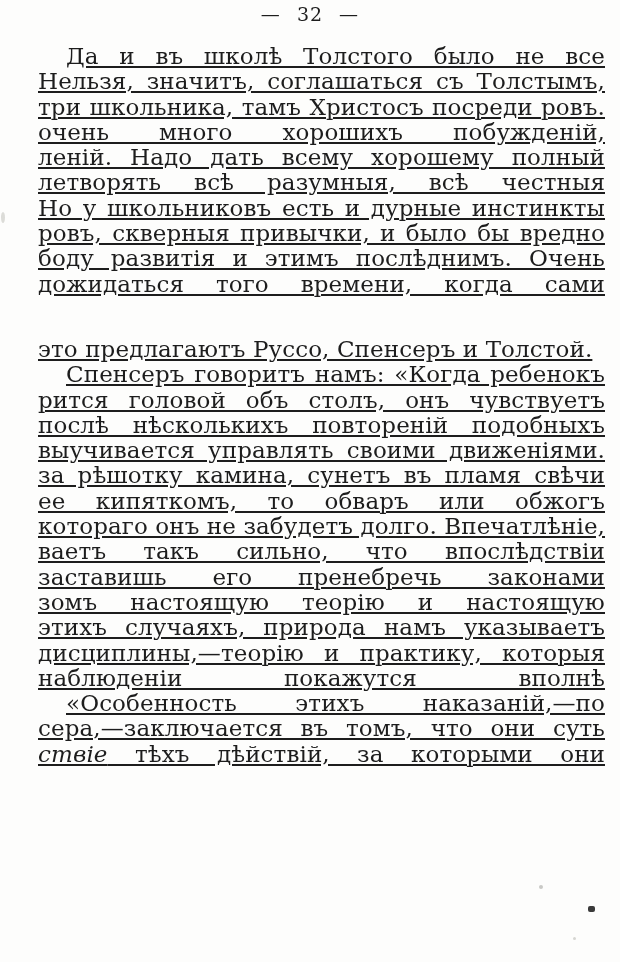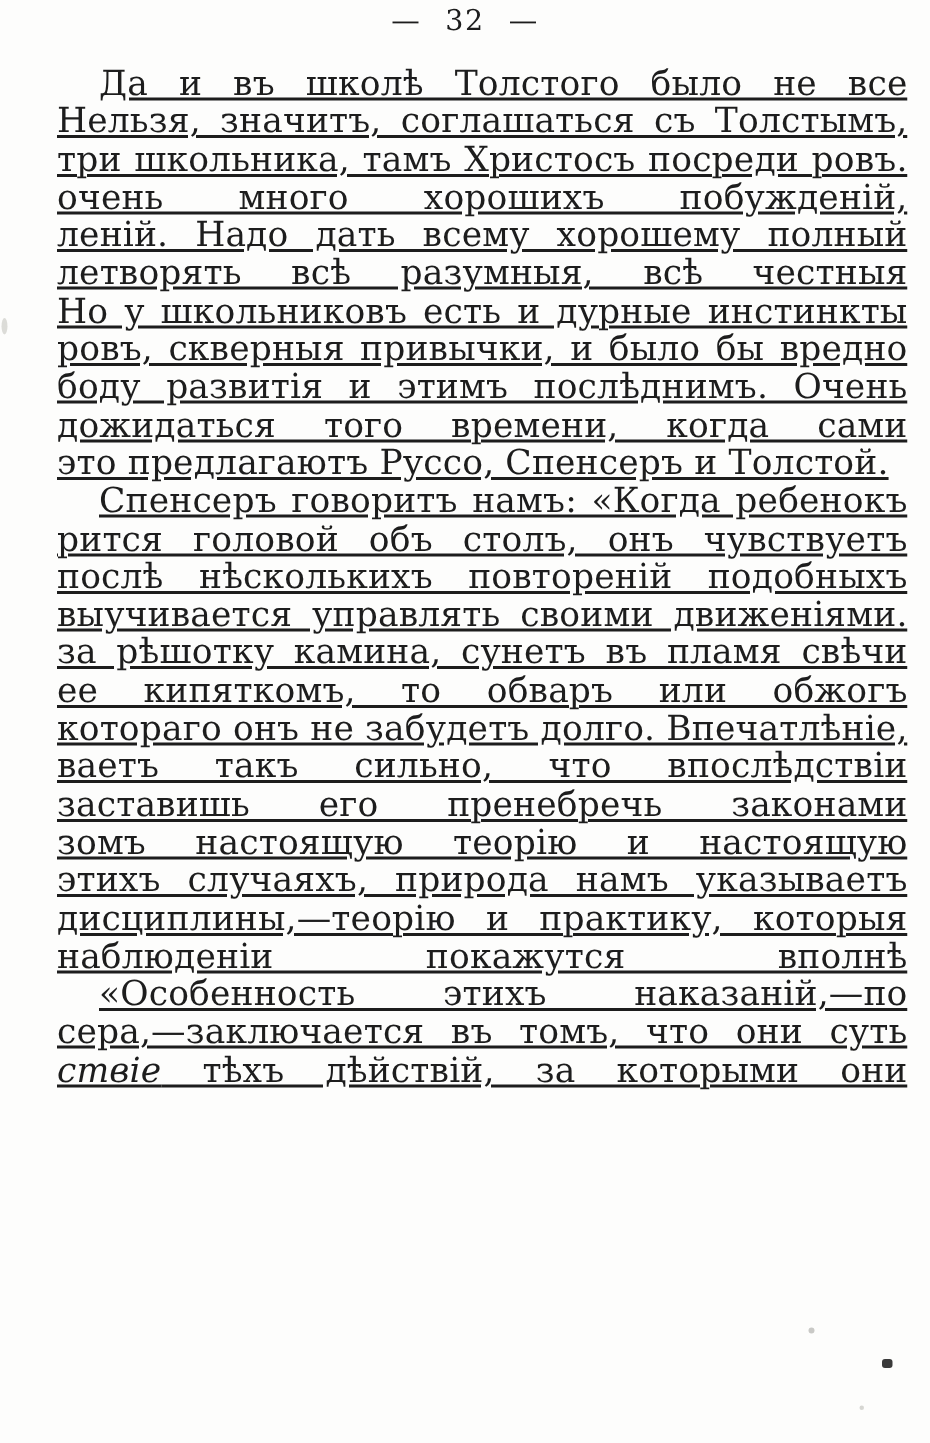--- a/index.html
+++ b/index.html
@@ -47,20 +47,21 @@
     text-justify: inter-word;
     overflow: hidden;
     white-space: normal;
     text-decoration: underline;
   }
   .line.indent {
     text-indent: 28px;
   }
   .line.para-end {
     text-align-last: left;
+    margin-top: 40px;
   }
   .line em {
     font-style: italic;
   }
   .speck {
     position: absolute;
     border-radius: 50%;
   }
   .speck-1 { left: 588px; top: 906px; width: 7px; height: 6px; background: #3a3a3a; border-radius: 2px; }
   .speck-2 { left: 539px; top: 885px; width: 4px; height: 4px; background: #c9c9c6; }

